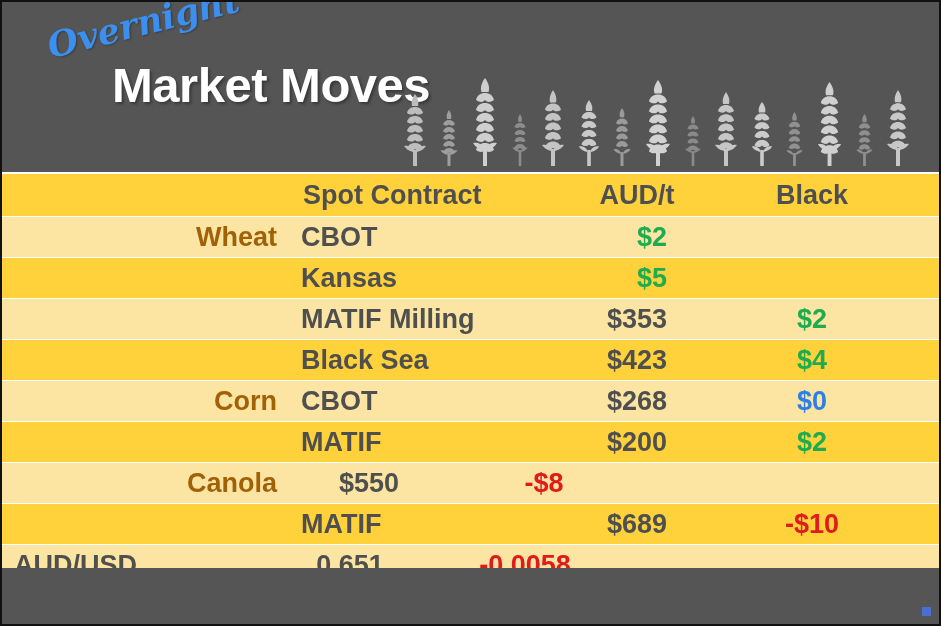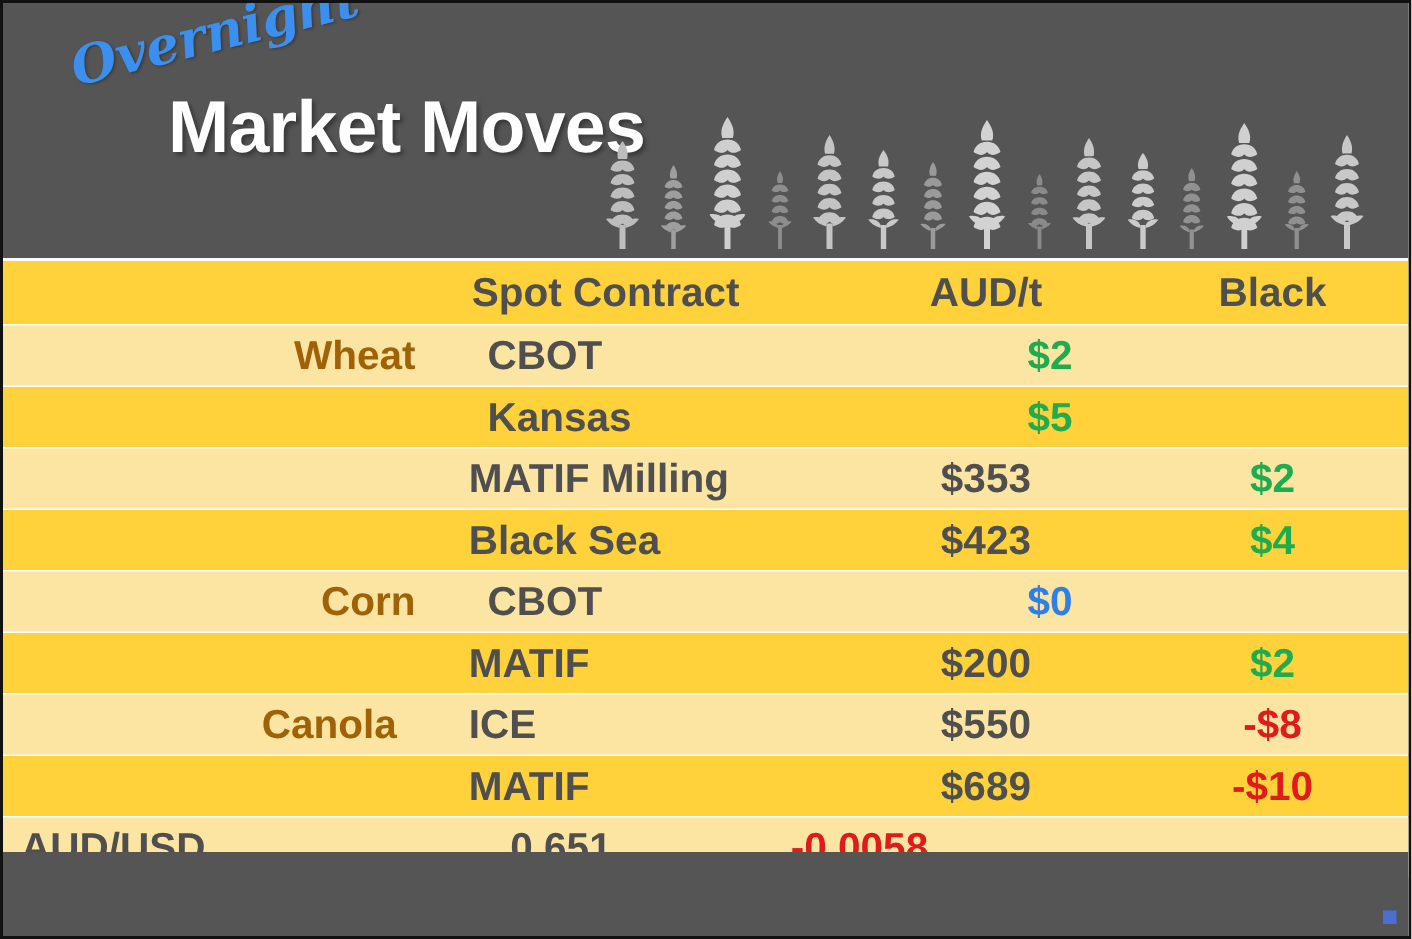--- a/index.html
+++ b/index.html
@@ -79,21 +79,20 @@
     top: 172px;
     width: 937px;
   }
   .row {
     position: relative;
     display: flex;
     align-items: center;
     height: 40px;
     margin-bottom: 1px;
     box-sizing: border-box;
-    gap: 24px;
   }
   .row.header  { background: #ffd23b; height: 42px; }
   .row.light   { background: #fce5a2; }
   .row.dark    { background: #ffd23b; }
 
   .c-group {
     width: 287px;
     text-align: right;
     padding-right: 12px;
     box-sizing: border-box;
@@ -380,33 +379,33 @@
     <div class="row dark">
       <div class="c-group"></div>
       <div class="c-contract">Black Sea</div>
       <div class="c-price">$423</div>
       <div class="c-change up">$4</div>
     </div>
 
     <div class="row light">
       <div class="c-group">Corn</div>
       <div class="c-contract">CBOT</div>
+      <div class="c-price">$268</div>
       <div class="c-change flat">$0</div>
     </div>
 
     <div class="row dark">
       <div class="c-group"></div>
       <div class="c-contract">MATIF</div>
       <div class="c-price">$200</div>
       <div class="c-change up">$2</div>
     </div>
 
     <div class="row light">
       <div class="c-group">Canola</div>
-      <div class="c-contract">ICE</div>
       <div class="c-price">$550</div>
       <div class="c-change down">-$8</div>
     </div>
 
     <div class="row dark">
       <div class="c-group"></div>
       <div class="c-contract">MATIF</div>
       <div class="c-price">$689</div>
       <div class="c-change down">-$10</div>
     </div>

